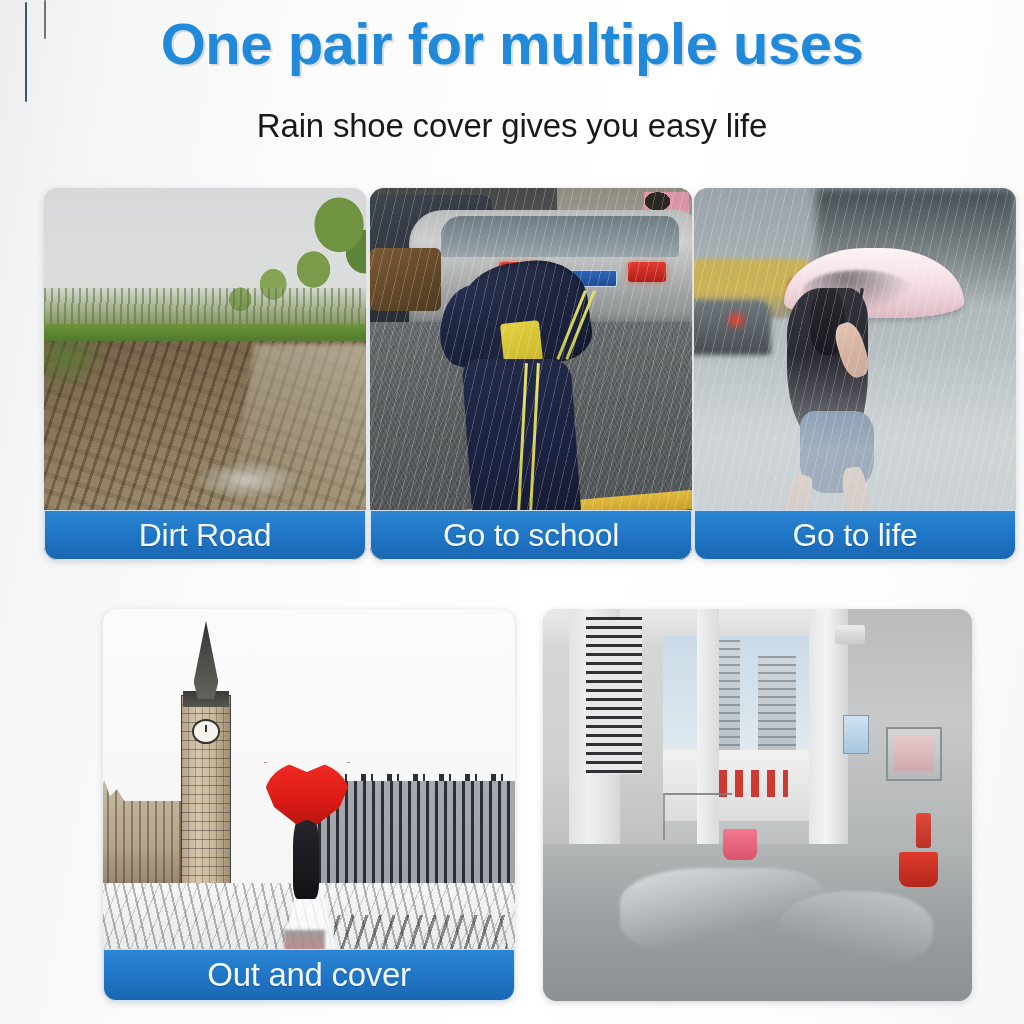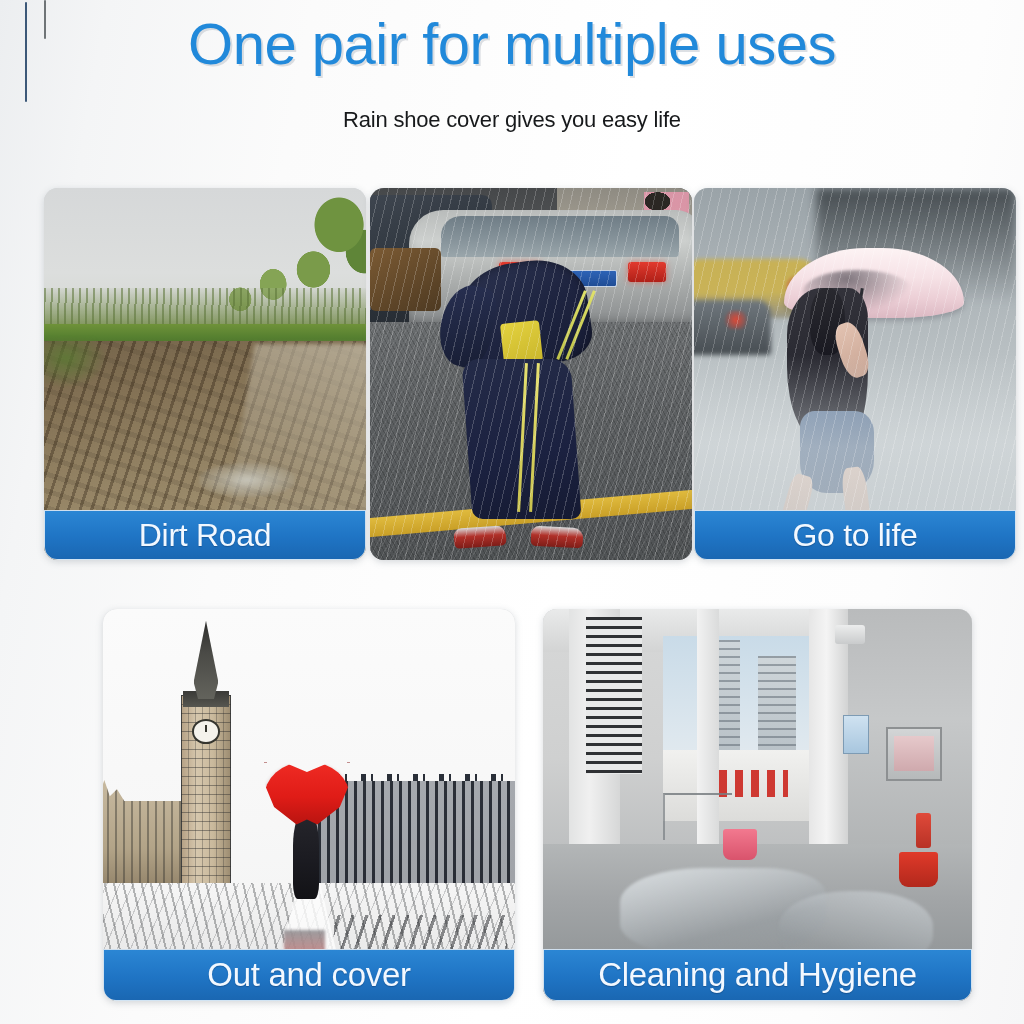--- a/index.html
+++ b/index.html
@@ -39,29 +39,29 @@
 
   
   .title {
     position: absolute;
     left: 0; right: 0; top: 14px;
     text-align: center;
     font-size: 58px;
     line-height: 1.05;
     letter-spacing: -0.5px;
     color: #2189da;
-    font-weight: 400;
+    font-weight: 700;
     text-shadow: 2px 2px 0 rgba(150,160,170,0.32);
     white-space: nowrap;
   }
   .subtitle {
     position: absolute;
     left: 0; right: 0; top: 108px;
     text-align: center;
-    font-size: 22px;
+    font-size: 33px;
     line-height: 1.1;
     color: #17191b;
     font-weight: 400;
     letter-spacing: -0.2px;
     white-space: nowrap;
   }
 
   
   .tile {
     position: absolute;
@@ -713,20 +713,21 @@
       <div class="p2-yellowpack"></div>
       <div class="p2-legs"></div>
       <div class="p2-stripe1"></div>
       <div class="p2-stripe2"></div>
       <div class="p2-stripeT1"></div>
       <div class="p2-stripeT2"></div>
       <div class="p2-shoeL"></div>
       <div class="p2-shoeR"></div>
       <div class="rainstreaks"></div>
     </div>
+    <div class="caption">Go to school</div>
   </div>
 
   <div class="tile" id="tile-go-to-work">
     <div class="photo">
       <div class="p3-bg"></div>
       <div class="p3-dark"></div>
       <div class="p3-cars"></div>
       <div class="p3-car2"></div>
       <div class="p3-brake1"></div>
       <div class="p3-brake2"></div>
@@ -811,16 +812,15 @@
       </div>
       <div class="worker">
         <div class="w3-mop"></div>
         <div class="w3-mophead"></div>
         <div class="w3-legs"></div>
         <div class="w3-body"></div>
         <div class="w3-cap"></div>
         <div class="w3-shoe"></div>
       </div>
     </div>
-    <div class="caption">Cleaning and Hygiene</div>
   </div>
 
 </div>
 
 </body></html>

